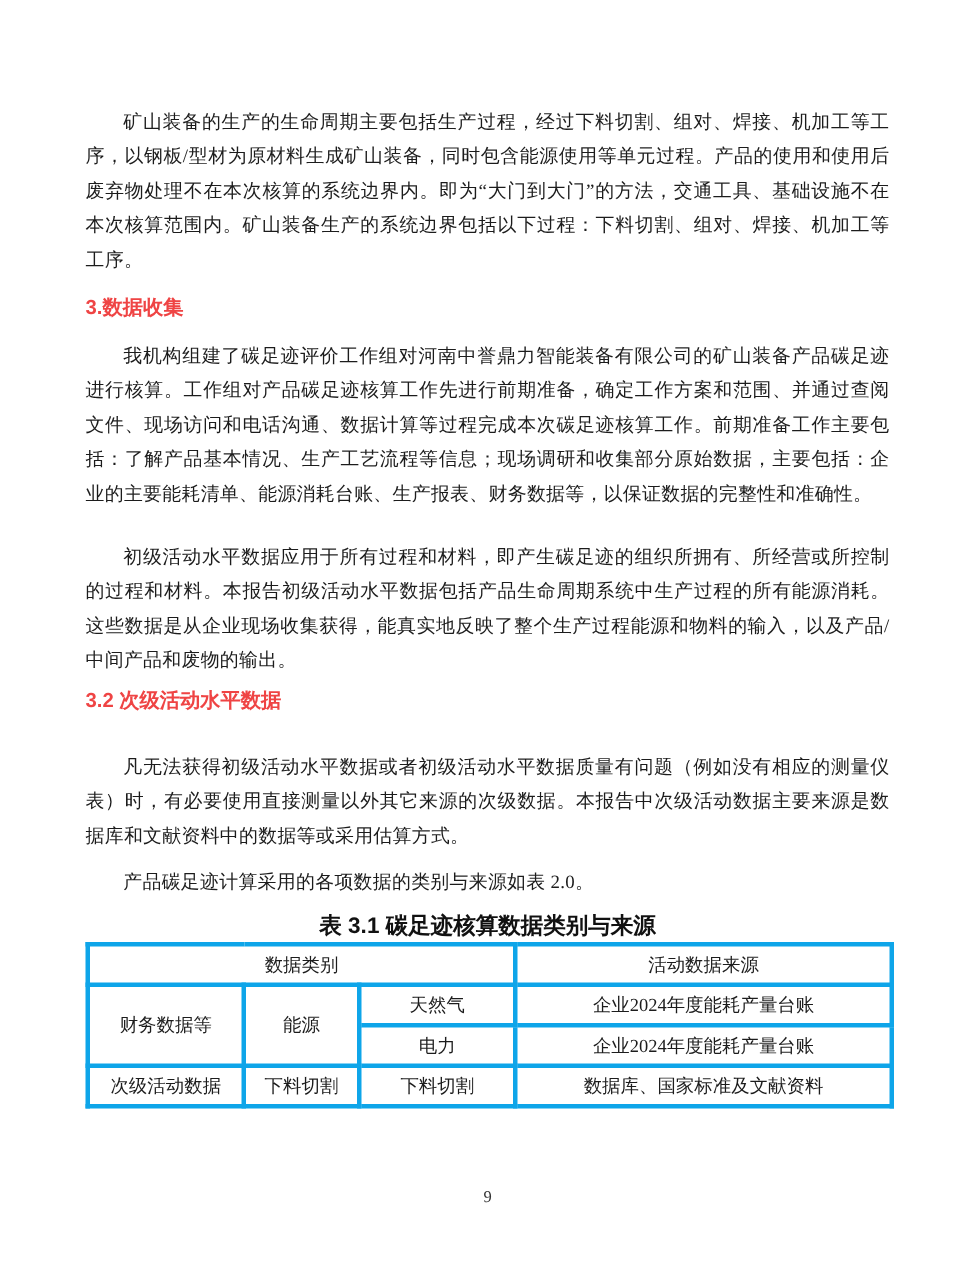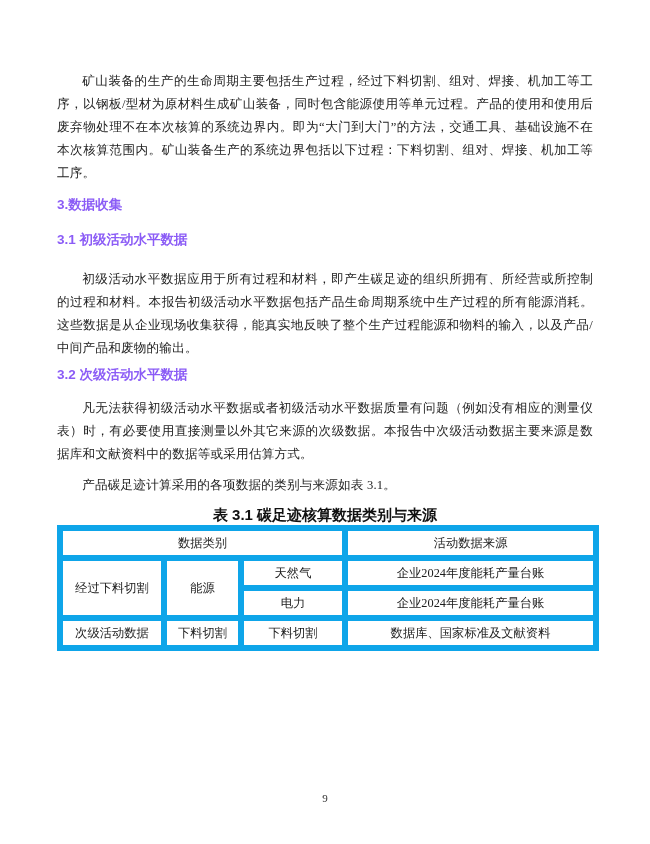--- a/index.html
+++ b/index.html
@@ -24,48 +24,48 @@
     line-height: 23px;
     text-align: justify;
     text-indent: 2em;
     letter-spacing: 0.2px;
   }
   .heading {
     font-family: "Liberation Sans", "DejaVu Sans", sans-serif;
     font-weight: bold;
     font-size: 13.5px;
     line-height: 18px;
-    color: #8b5cf6;
+    color: #ef4444;
     margin: 0;
   }
   .h-datacollection { margin-top: 11px; }
   .p-after-h1       { margin-top: 12px; }
   .h-primary        { margin-top: 17px; }
   .p-after-h2       { margin-top: 19px; font-family: Liberation Serif, serif; }
   .h-secondary      { margin-top: 6px; }
-  .p-after-h3       { margin-top: 13px; }
+  .p-after-h3       { margin-top: 24px; }
   .p-table-lead     { margin-top: 8px; }
   .table-caption {
     font-family: "Liberation Sans", "DejaVu Sans", sans-serif;
     font-weight: bold;
     font-size: 15px;
     line-height: 16px;
     text-align: center;
     color: #111111;
     margin: 10px 0 0 0;
   }
   table.data-table {
     margin-top: 2px;
     width: 536px;
     table-layout: fixed;
     border-collapse: collapse;
     border: 1.5px solid #3a3a3a;
   }
   table.data-table td {
-    border: 6px solid #0ea5e9;
+    border: 3px solid #0ea5e9;
     height: 24px;
     text-align: center;
     vertical-align: middle;
     font-size: 12.3px;
     color: #1c1c1c;
     padding: 0 2px;
     overflow: hidden;
     white-space: nowrap;
   }
   .page-number {
@@ -80,47 +80,47 @@
 </style>
 </head>
 <body>
 
 <div class="page">
 
   <p class="body-par">矿山装备的生产的生命周期主要包括生产过程，经过下料切割、组对、焊接、机加工等工序，以钢板/型材为原材料生成矿山装备，同时包含能源使用等单元过程。产品的使用和使用后废弃物处理不在本次核算的系统边界内。即为“大门到大门”的方法，交通工具、基础设施不在本次核算范围内。矿山装备生产的系统边界包括以下过程：下料切割、组对、焊接、机加工等工序。</p>
 
   <h2 class="heading h-datacollection">3.数据收集</h2>
 
+  <p class="body-par p-after-h1">我机构组建了碳足迹评价工作组对河南中誉鼎力智能装备有限公司的矿山装备产品碳足迹进行核算。工作组对产品碳足迹核算工作先进行前期准备，确定工作方案和范围、并通过查阅文件、现场访问和电话沟通、数据计算等过程完成本次碳足迹核算工作。前期准备工作主要包括：了解产品基本情况、生产工艺流程等信息；现场调研和收集部分原始数据，主要包括：企业的主要能耗清单、能源消耗台账、生产报表、财务数据等，以保证数据的完整性和准确性。</p>
 
-  <h2 class="heading h-primary">3.1 初级活动水平数据</h2>
 
   <p class="body-par p-after-h2">初级活动水平数据应用于所有过程和材料，即产生碳足迹的组织所拥有、所经营或所控制的过程和材料。本报告初级活动水平数据包括产品生命周期系统中生产过程的所有能源消耗。这些数据是从企业现场收集获得，能真实地反映了整个生产过程能源和物料的输入，以及产品/中间产品和废物的输出。</p>
 
   <h2 class="heading h-secondary">3.2 次级活动水平数据</h2>
 
   <p class="body-par p-after-h3">凡无法获得初级活动水平数据或者初级活动水平数据质量有问题（例如没有相应的测量仪表）时，有必要使用直接测量以外其它来源的次级数据。本报告中次级活动数据主要来源是数据库和文献资料中的数据等或采用估算方式。</p>
 
-  <p class="body-par p-table-lead">产品碳足迹计算采用的各项数据的类别与来源如表 3.1。</p>
+  <p class="body-par p-table-lead">产品碳足迹计算采用的各项数据的类别与来源如表 2.0。</p>
 
   <div class="table-caption">表 3.1 碳足迹核算数据类别与来源</div>
 
   <table class="data-table">
     <colgroup>
       <col style="width:104px">
       <col style="width:77px">
       <col style="width:104px">
       <col style="width:251px">
     </colgroup>
     <tbody>
       <tr>
         <td colspan="3">数据类别</td>
         <td>活动数据来源</td>
       </tr>
       <tr>
-        <td rowspan="2">经过下料切割</td>
+        <td rowspan="2">财务数据等</td>
         <td rowspan="2">能源</td>
         <td>天然气</td>
         <td>企业2024年度能耗产量台账</td>
       </tr>
       <tr>
         <td>电力</td>
         <td>企业2024年度能耗产量台账</td>
       </tr>
       <tr>
         <td>次级活动数据</td>

